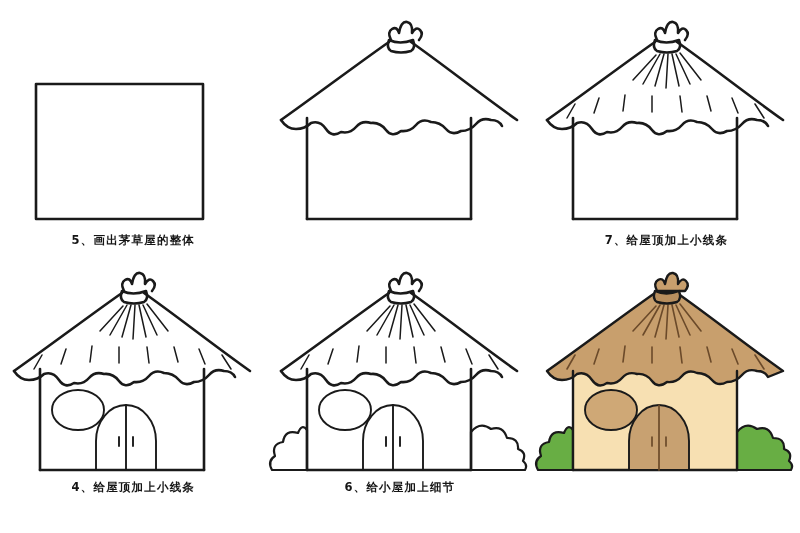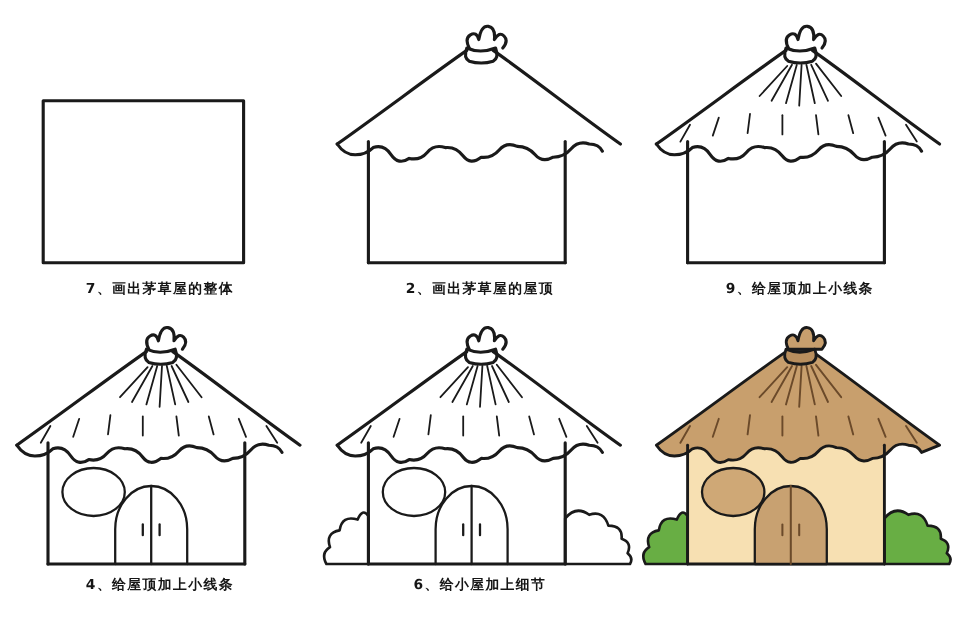--- a/index.html
+++ b/index.html
@@ -58,43 +58,42 @@
   <div class="row row-1">
 
     <div class="panel">
       <div class="art">
         <svg viewBox="0 0 266 228" xmlns="http://www.w3.org/2000/svg">
           <g fill="none" stroke="#1a1a1a" stroke-width="2.6" stroke-linejoin="round">
             <rect x="36" y="84" width="167" height="135"></rect>
           </g>
         </svg>
       </div>
-      <div class="caption">7、画出茅草屋的整体</div>
-    </div>
-
-    <div class="panel">
-      <div class="art">
-        <svg viewBox="0 0 266 228" xmlns="http://www.w3.org/2000/svg">
-          <g fill="none" stroke="#1a1a1a" stroke-width="2.6" stroke-linejoin="round" stroke-linecap="round">
-
-            <path d="M40,118 L40,219"></path>
-            <path d="M204,118 L204,219"></path>
-            <path d="M40,219 L204,219"></path>
-
-            <path d="M122,42 C96,60 48,96 14,120"></path>
-            <path d="M144,42 C170,60 216,96 250,120"></path>
-
-            <path d="M14,120 q6,9 15,9 t15,-6 q9,-3 15,6 t15,3 q9,2 15,-5 t15,-4 q9,-1 15,7 t15,1 q9,1 15,-6 t15,-3 q9,0 15,7 t15,2 q9,0 15,-7 t15,-4 q8,0 11,6"></path>
-
-            <path d="M124,40 q-4,-8 1,-11 q5,-3 7,4 q2,-12 8,-11 q6,1 5,11 q4,-7 8,-3 q4,4 -1,10"></path>
-            <path d="M122,40 q11,5 24,0 q3,8 -2,11 q-10,3 -20,0 q-5,-3 -2,-11 z"></path>
-          </g>
-        </svg>
-      </div>
-      <div class="caption">2、画出茅草屋的屋顶</div>
+      <div class="caption">5、画出茅草屋的整体</div>
+    </div>
+
+    <div class="panel">
+      <div class="art">
+        <svg viewBox="0 0 266 228" xmlns="http://www.w3.org/2000/svg">
+          <g fill="none" stroke="#1a1a1a" stroke-width="2.6" stroke-linejoin="round" stroke-linecap="round">
+
+            <path d="M40,118 L40,219"></path>
+            <path d="M204,118 L204,219"></path>
+            <path d="M40,219 L204,219"></path>
+
+            <path d="M122,42 C96,60 48,96 14,120"></path>
+            <path d="M144,42 C170,60 216,96 250,120"></path>
+
+            <path d="M14,120 q6,9 15,9 t15,-6 q9,-3 15,6 t15,3 q9,2 15,-5 t15,-4 q9,-1 15,7 t15,1 q9,1 15,-6 t15,-3 q9,0 15,7 t15,2 q9,0 15,-7 t15,-4 q8,0 11,6"></path>
+
+            <path d="M124,40 q-4,-8 1,-11 q5,-3 7,4 q2,-12 8,-11 q6,1 5,11 q4,-7 8,-3 q4,4 -1,10"></path>
+            <path d="M122,40 q11,5 24,0 q3,8 -2,11 q-10,3 -20,0 q-5,-3 -2,-11 z"></path>
+          </g>
+        </svg>
+      </div>
     </div>
 
     <div class="panel">
       <div class="art">
         <svg viewBox="0 0 266 228" xmlns="http://www.w3.org/2000/svg">
           <g fill="none" stroke="#1a1a1a" stroke-width="2.6" stroke-linejoin="round" stroke-linecap="round">
             <path d="M40,118 L40,219"></path>
             <path d="M204,118 L204,219"></path>
             <path d="M40,219 L204,219"></path>
             <path d="M122,42 C96,60 48,96 14,120"></path>
@@ -116,21 +115,21 @@
             <path d="M66,98 L61,113"></path>
             <path d="M92,95 L90,111"></path>
             <path d="M119,96 L119,112"></path>
             <path d="M147,96 L149,112"></path>
             <path d="M174,96 L178,111"></path>
             <path d="M199,98 L205,113"></path>
             <path d="M222,104 L231,118"></path>
           </g>
         </svg>
       </div>
-      <div class="caption">9、给屋顶加上小线条</div>
+      <div class="caption">7、给屋顶加上小线条</div>
     </div>
   </div>
 
   <div class="row row-2">
 
     <div class="panel">
       <div class="art">
         <svg viewBox="0 0 266 228" xmlns="http://www.w3.org/2000/svg">
           <g fill="none" stroke="#1a1a1a" stroke-width="2.6" stroke-linejoin="round" stroke-linecap="round">
             <path d="M40,118 L40,219"></path>

